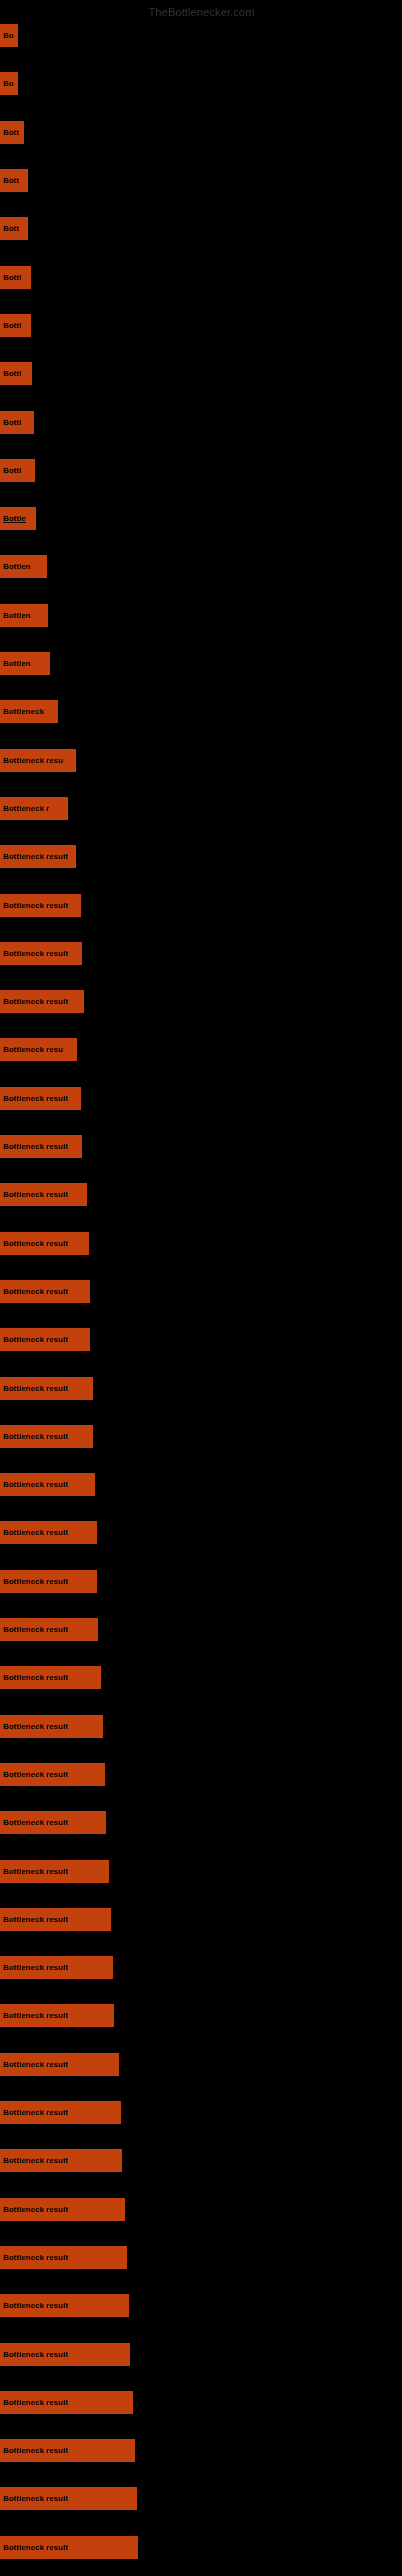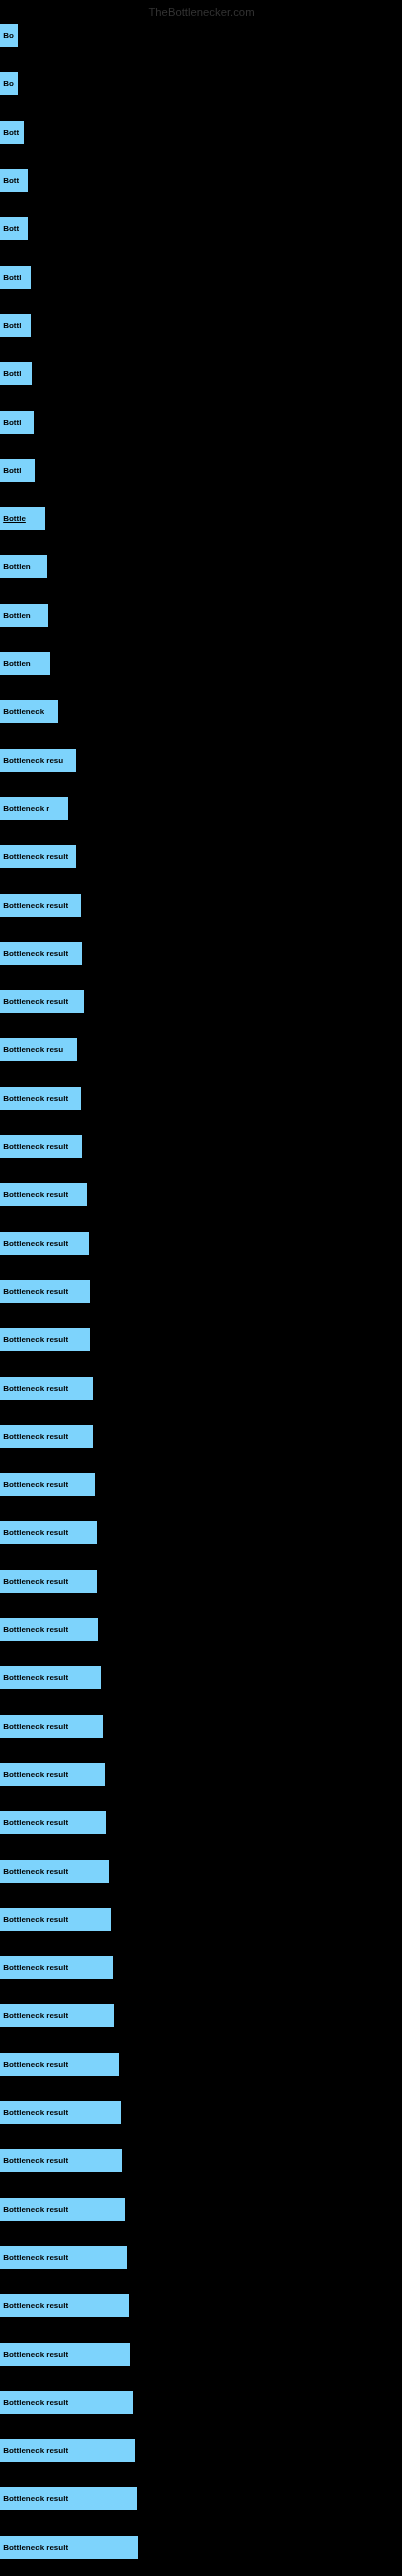--- a/index.html
+++ b/index.html
@@ -28,21 +28,21 @@
     }
 
     .bar-container {
       position: absolute;
       left: 0;
       display: flex;
       align-items: center;
     }
 
     .bar {
-      background-color: #7dd3fc;
+      background-color: #c2410c;
       height: 22.5px;
       display: flex;
       align-items: center;
       padding: 0 3.2px;
     }
 
     .bar-label {
       color: #000000;
       font-size: 8px;
       font-weight: bold;
@@ -100,21 +100,21 @@
       <div class="bar" style="width: 34px;">
         <span class="bar-label">Bottl</span>
       </div>
     </div>
     <div class="bar-container" style="top: 459px;">
       <div class="bar" style="width: 35px;">
         <span class="bar-label">Bottl</span>
       </div>
     </div>
     <div class="bar-container" style="top: 507px;">
-      <div class="bar" style="width: 45px; text-decoration: underline;">
+      <div class="bar" style="width: 36px; text-decoration: underline;">
         <span class="bar-label">Bottle</span>
       </div>
     </div>
     <div class="bar-container" style="top: 555px;">
       <div class="bar" style="width: 47px;">
         <span class="bar-label">Bottlen</span>
       </div>
     </div>
     <div class="bar-container" style="top: 604px;">
       <div class="bar" style="width: 48px;">

